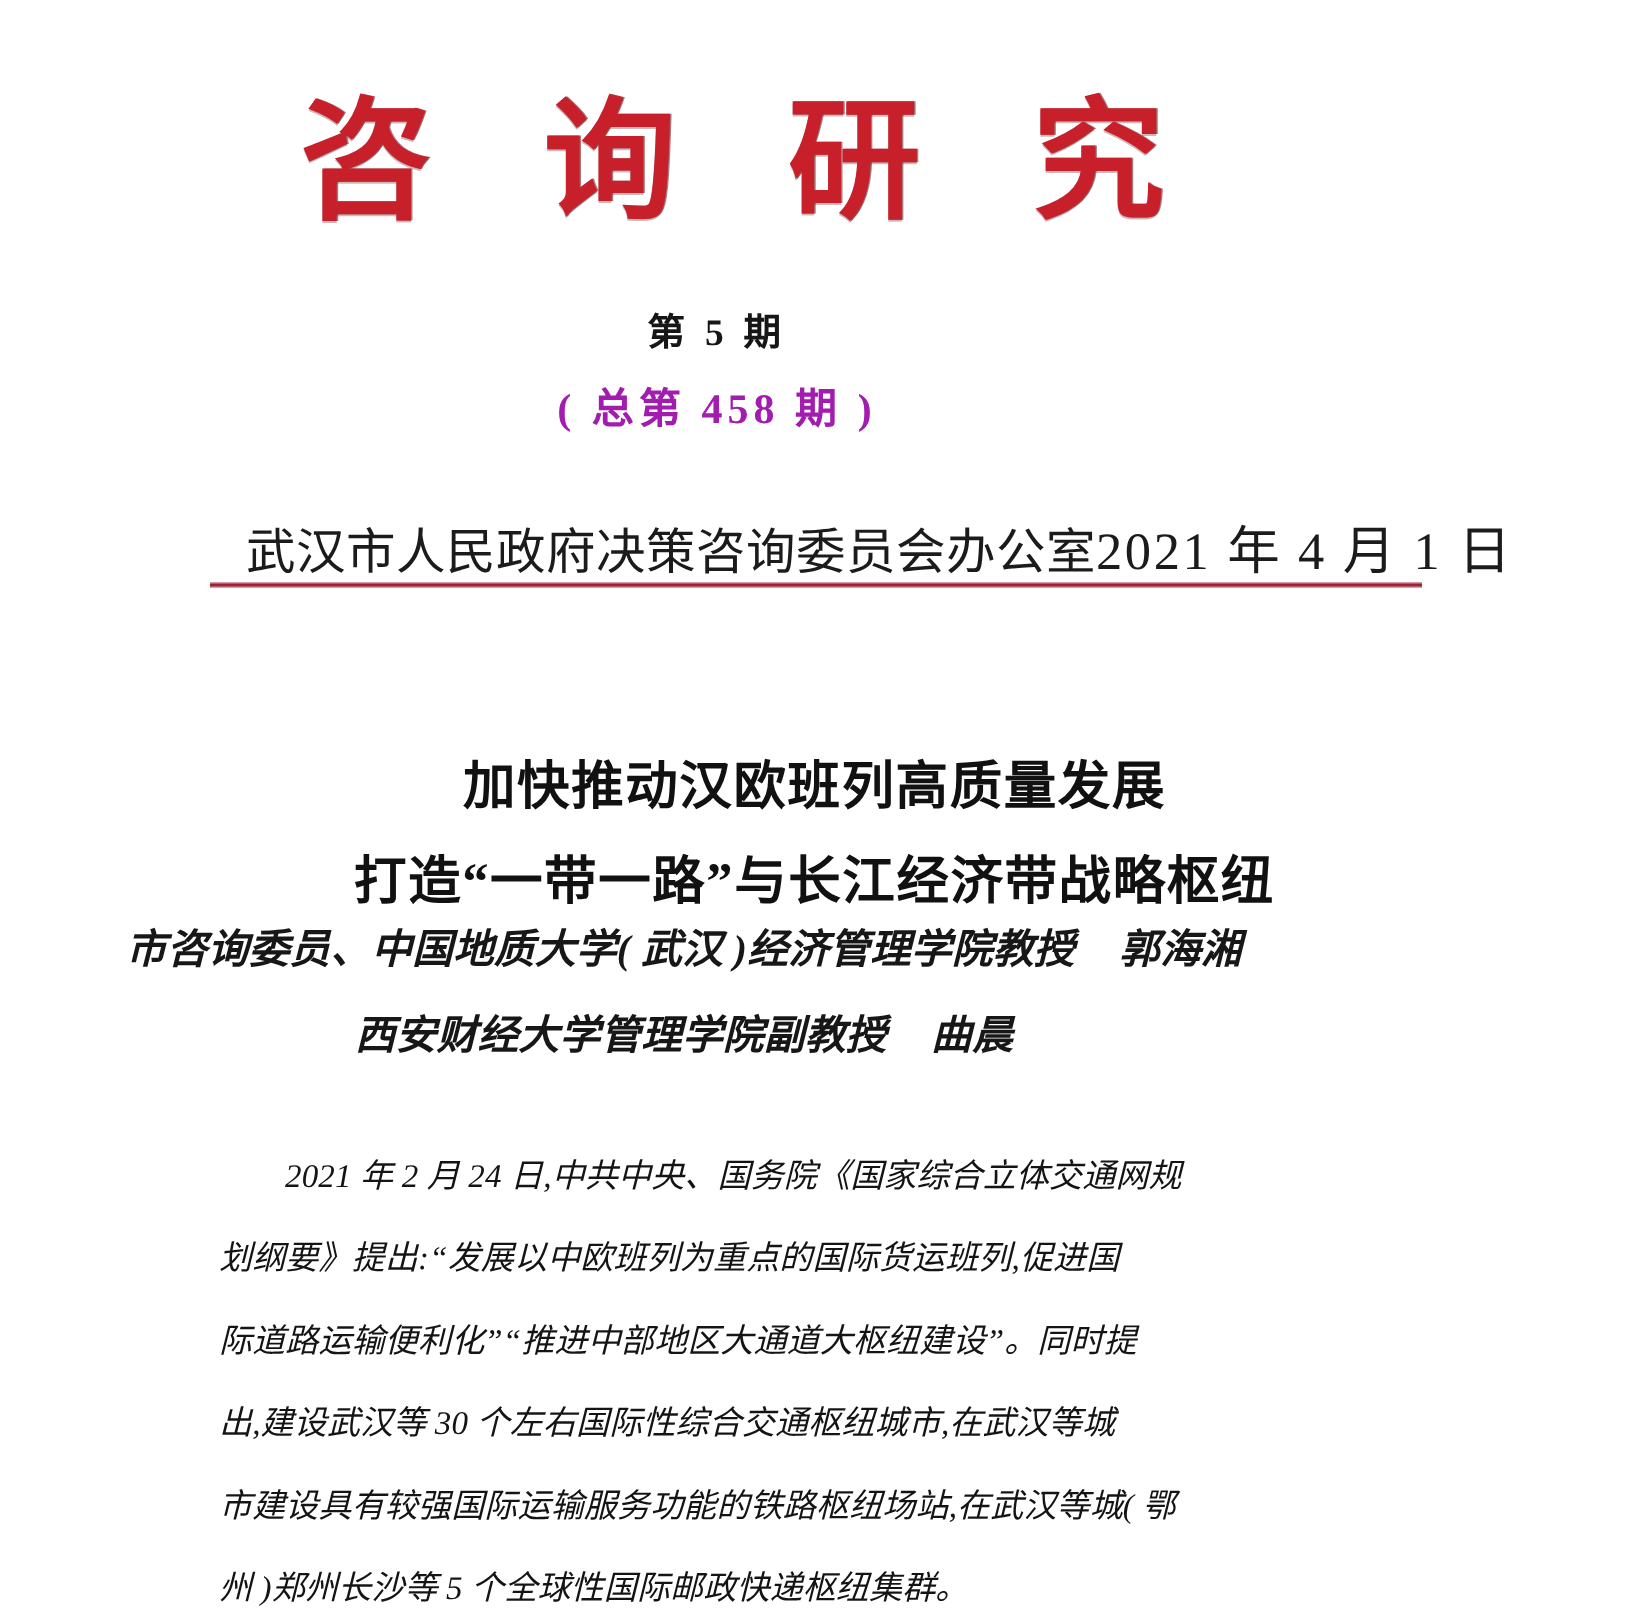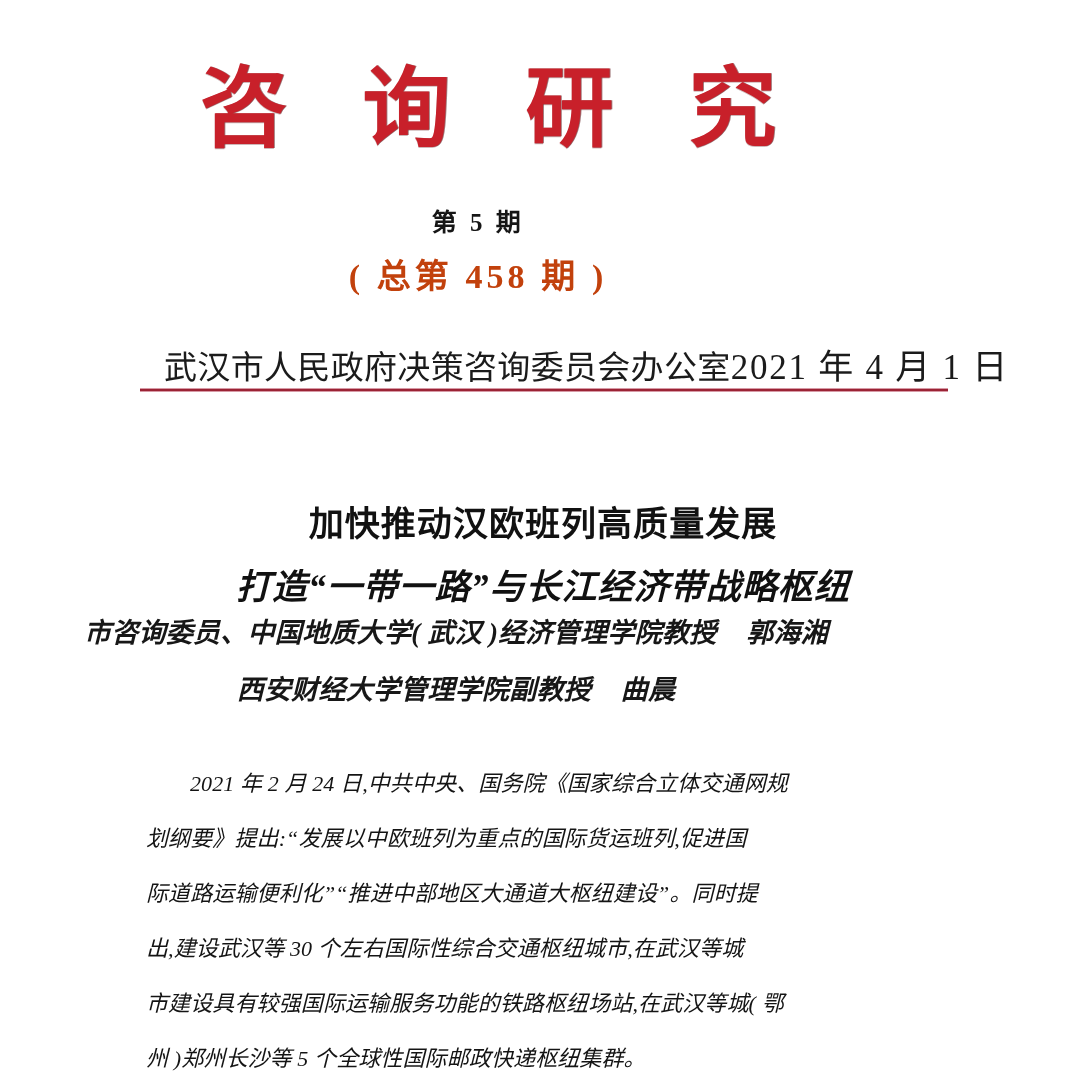--- a/index.html
+++ b/index.html
@@ -65,24 +65,24 @@
     font-size: 25px;
     font-weight: 700;
     letter-spacing: 0.14em;
     color: #161616;
     line-height: 1.25;
   }
 
   .issue-total {
     margin-top: 18px;
     font-family: "Liberation Serif", "DejaVu Serif", serif;
-    font-size: 34px;
+    font-size: 28px;
     font-weight: 700;
     letter-spacing: 0.12em;
-    color: #c2410c;
+    color: #a21caf;
     line-height: 1.25;
   }
 
   
   .imprint-row {
     position: absolute;
     top: 338px;
     left: 140px;
     width: 808px;
     display: flex;
@@ -134,21 +134,20 @@
     font-size: 35px;
     font-weight: 700;
     letter-spacing: 0.03em;
     color: #111111;
     line-height: 1.0;
     white-space: nowrap;
   }
 
   .article-title-line + .article-title-line {
     margin-top: 28px;
-    font-style: italic;
   }
 
   
   .byline {
     position: absolute;
     top: 620px;
     left: 0;
     width: 912px;
     text-align: center;
   }

